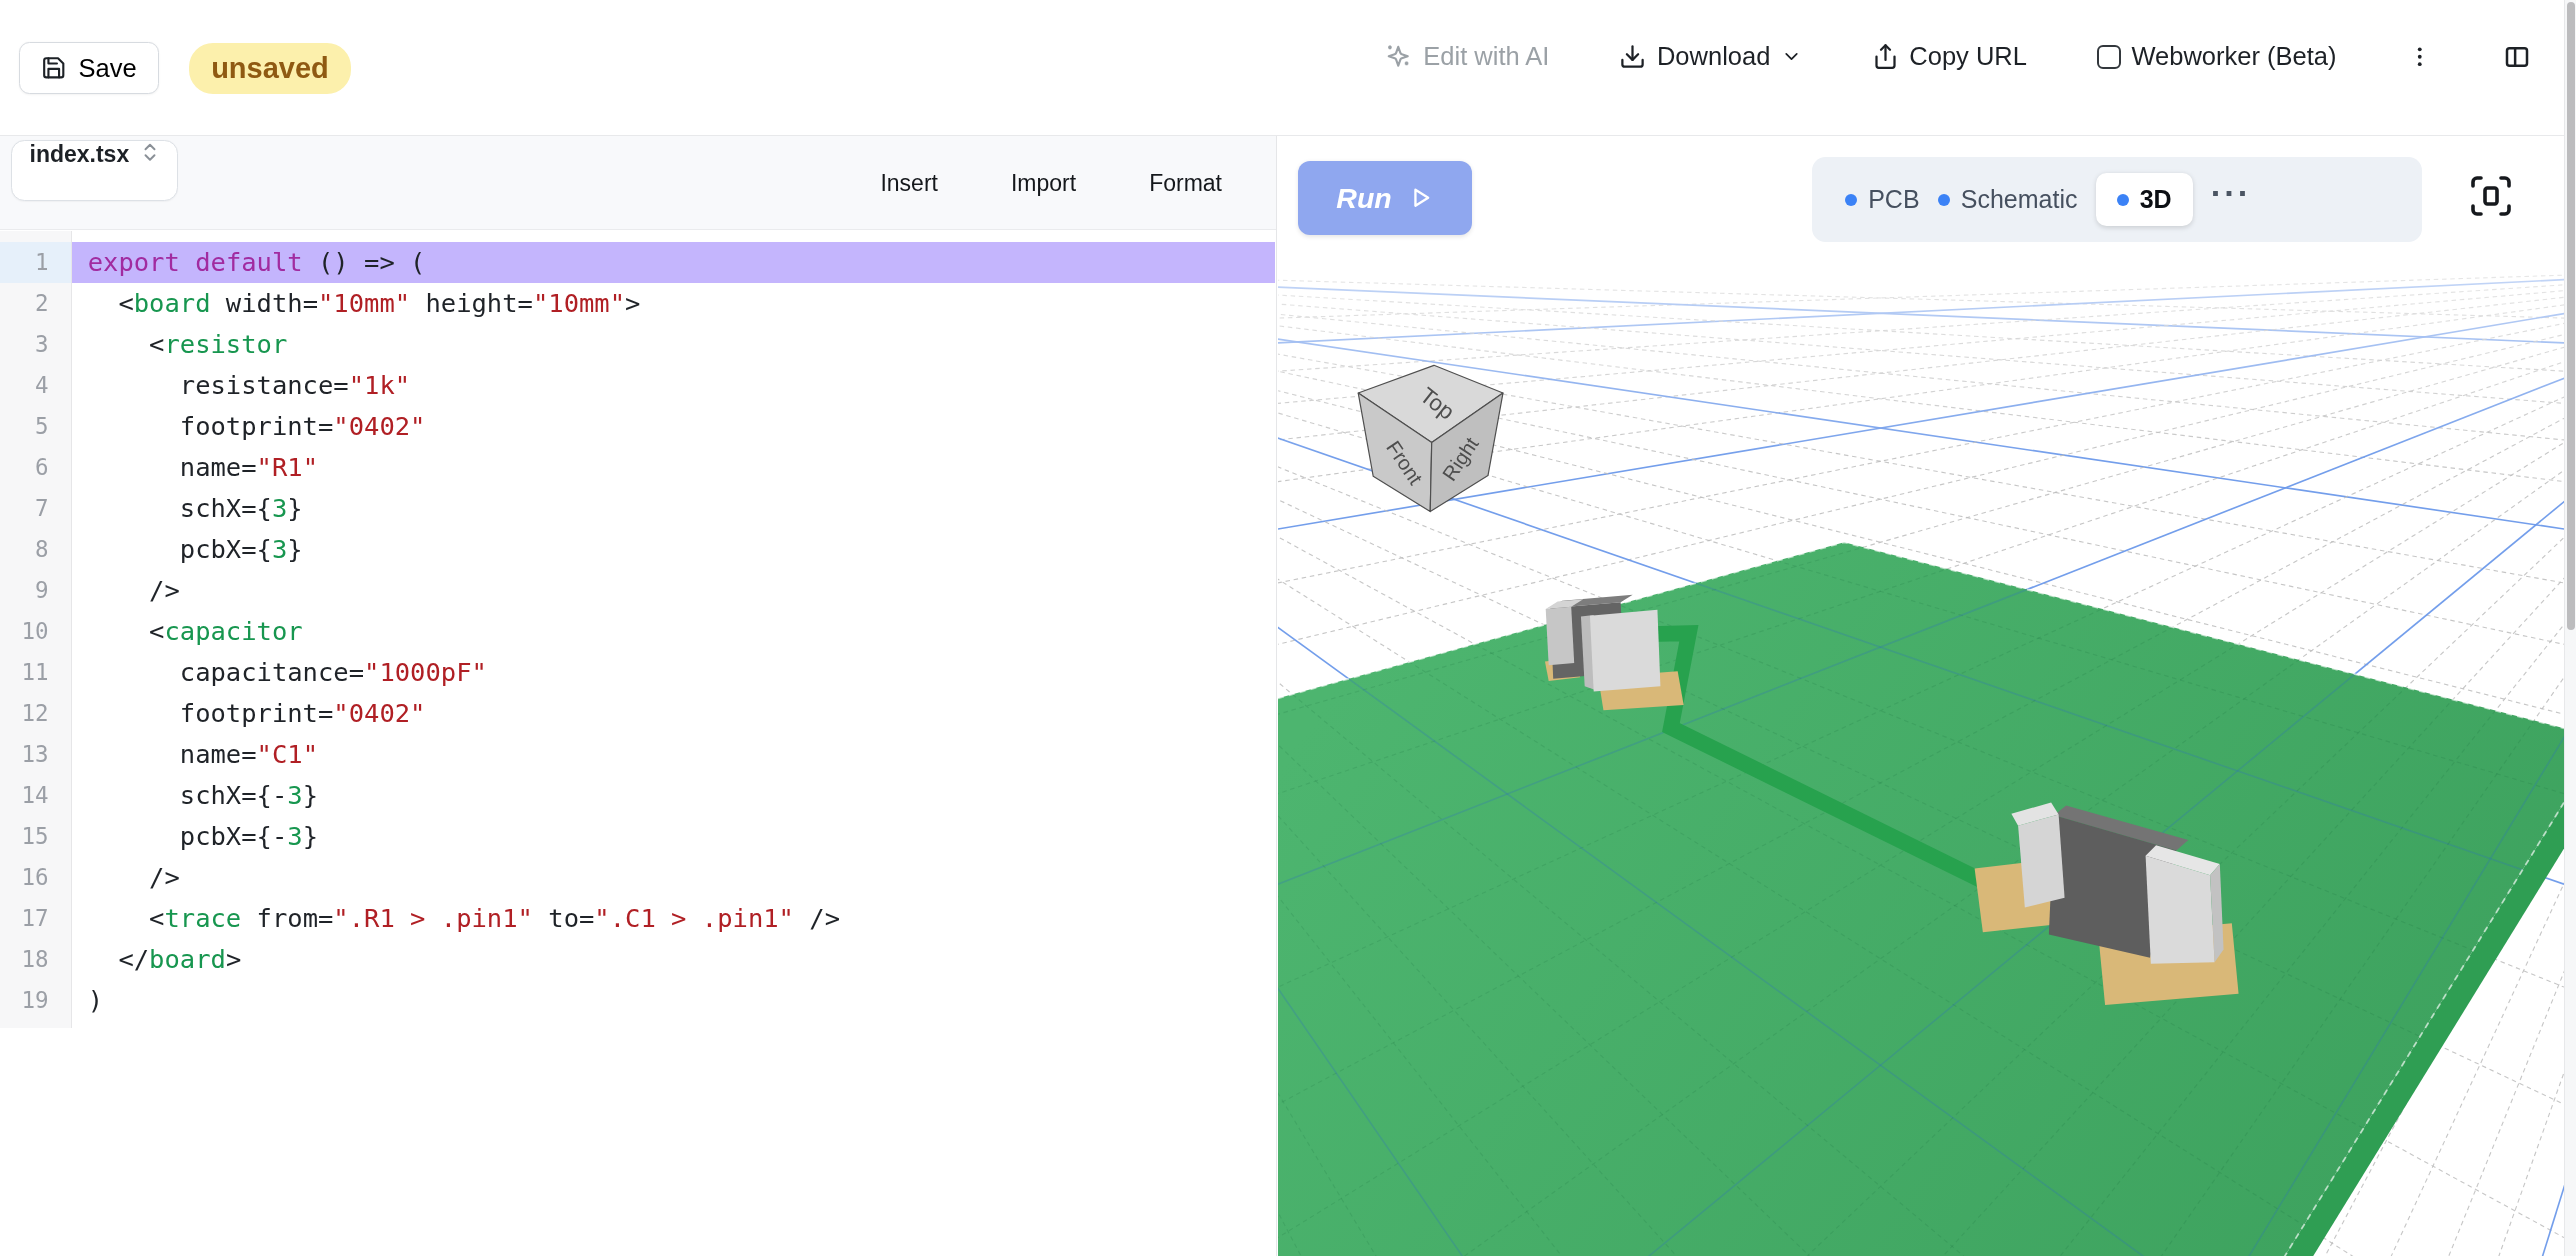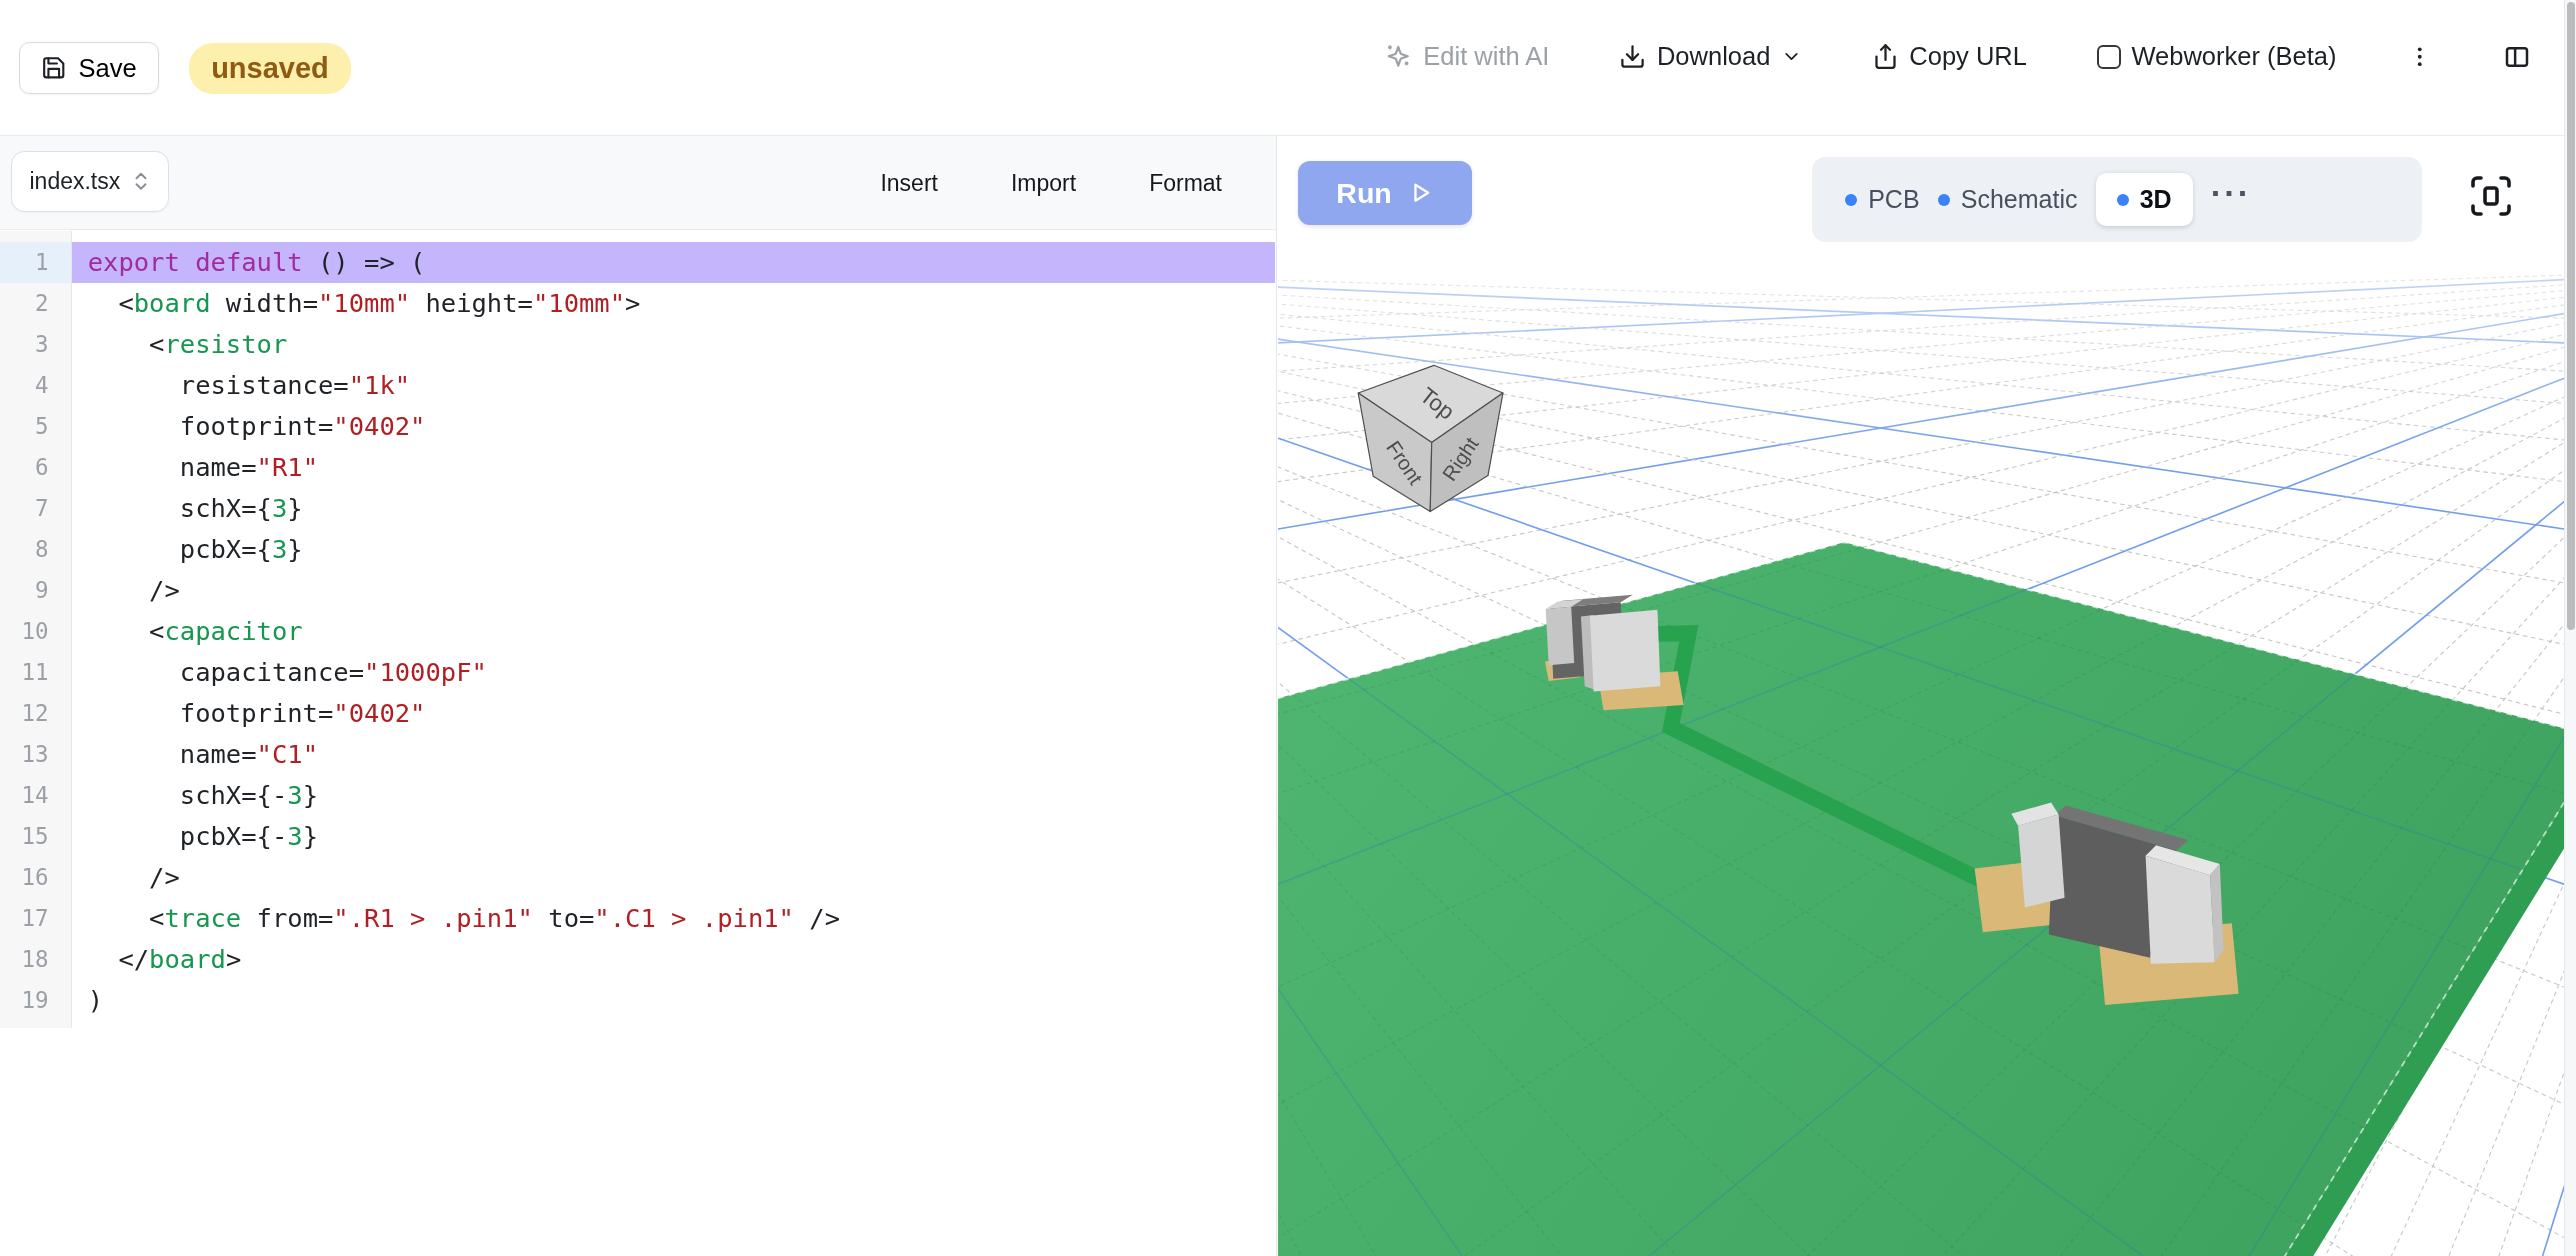--- a/index.html
+++ b/index.html
@@ -19,23 +19,23 @@
   .tb-item { display:flex; align-items:center; gap:10.5px; font-size:25.5px; font-weight:500; cursor:pointer; }
   .tb-muted { color:#9ba1a6; }
   .checkbox { width:24px; height:24px; border:2.2px solid #33383d; border-radius:6px; background:#fff; }
   .icon { display:inline-block; line-height:0; }
 
   
   .left-panel { position:absolute; left:0; top:136px; width:1277px; bottom:0; background:#fff;
                 border-right:1.5px solid #e5e6e8; }
   .panel-header { position:absolute; left:0; top:0; width:100%; height:94px; background:#f8f9fb;
                   border-bottom:1.5px solid #eaebed; }
-  .file-select { position:absolute; left:10.5px; top:15px; height:61px; display:flex; align-items:center; gap:12px;
+  .file-select { position:absolute; left:10.5px; top:4px; height:61px; display:flex; gap:12px;
                  background:#fff; border:1.5px solid #dde1e6; border-radius:13.5px; padding:0 18px;
-                 font-size:23px; font-weight:400; box-shadow:0 0.7px 1.5px rgba(0,0,0,.04); cursor:pointer; }
+                 font-size:23px; font-weight:700; box-shadow:0 0.7px 1.5px rgba(0,0,0,.04); cursor:pointer; }
   .hdr-actions { position:absolute; right:54px; top:0; height:94px; display:flex; align-items:center; gap:73px; }
   .hdr-btn { font-size:23px; font-weight:500; color:#15181c; cursor:pointer; }
 
   
   .editor { position:absolute; left:0; top:95px; width:1275px; display:flex;
             font-family:"DejaVu Sans Mono", monospace; }
   .gutter { width:72px; background:#f7f7f8; border-right:1.5px solid #e6e6e8; padding:10.5px 0 7.5px 0; }
   .ln { height:41px; line-height:41px; text-align:right; padding-right:22.5px; font-size:22.5px; color:#9b9fa6; }
   .ln.act-g { background:#e6f0fa; }
   .codecol { flex:1; padding:10.5px 0 7.5px 0; overflow:hidden; background:#fff; }
@@ -50,24 +50,24 @@
   
   .scene-wrap { position:absolute; left:1278px; top:138px; width:1286px; height:1119px;
                 background:#fff; overflow:hidden; }
   svg#scene { display:block; }
   .gmin { stroke:#bdbdbd; stroke-width:1.5; stroke-dasharray:6 5; opacity:.85; }
   .gmaj { stroke:#6c99ea; stroke-width:2.2; opacity:.95; }
   .bmin { stroke:#0e5c33; stroke-width:1.5; stroke-dasharray:6 5; opacity:.14; }
   .bmaj { stroke:#2d6fc0; stroke-width:2.2; opacity:.26; }
   .cube-label { font-family:"Liberation Sans", sans-serif; fill:#4e4e4e; text-anchor:middle; }
 
-  .run-btn { position:absolute; left:1298px; top:161px; width:174px; height:64px; background:#8fa7ef;
+  .run-btn { position:absolute; left:1298px; top:161px; width:174px; height:74px; background:#8fa7ef;
              border-radius:12px; color:#fff; font-size:28.5px; font-weight:600; display:flex;
              align-items:center; justify-content:center; gap:16.5px; z-index:20; cursor:pointer;
-             box-shadow:0 1.5px 4.5px rgba(0,0,0,.10); }
+             box-shadow:0 1.5px 4.5px rgba(0,0,0,.10);font-style:italic; }
   .tabs { position:absolute; left:1812px; top:157px; width:610px; height:85px; background:#edf1f6;
           border-radius:13.5px; display:flex; align-items:center; padding:0 33px; gap:18px; z-index:20; }
   .tab { display:flex; align-items:center; gap:11.2px; font-size:25px; font-weight:500; color:#46505f; cursor:pointer; }
   .tab .dot { width:12px; height:12px; border-radius:50%; background:#3b82f6; }
   .tab.active { background:#fff; border-radius:10.5px; padding:12px 21px; color:#0c0f14; font-weight:600;
                 box-shadow:0 1.5px 5.2px rgba(0,0,0,.14); }
   .tabs-more { font-size:34px; font-weight:700; color:#4b5563; letter-spacing:2.2px; line-height:0;
                padding-bottom:13.5px; cursor:pointer; }
   .fs-btn { position:absolute; left:2467px; top:172px; width:48px; height:48px; z-index:20; cursor:pointer; }
 

